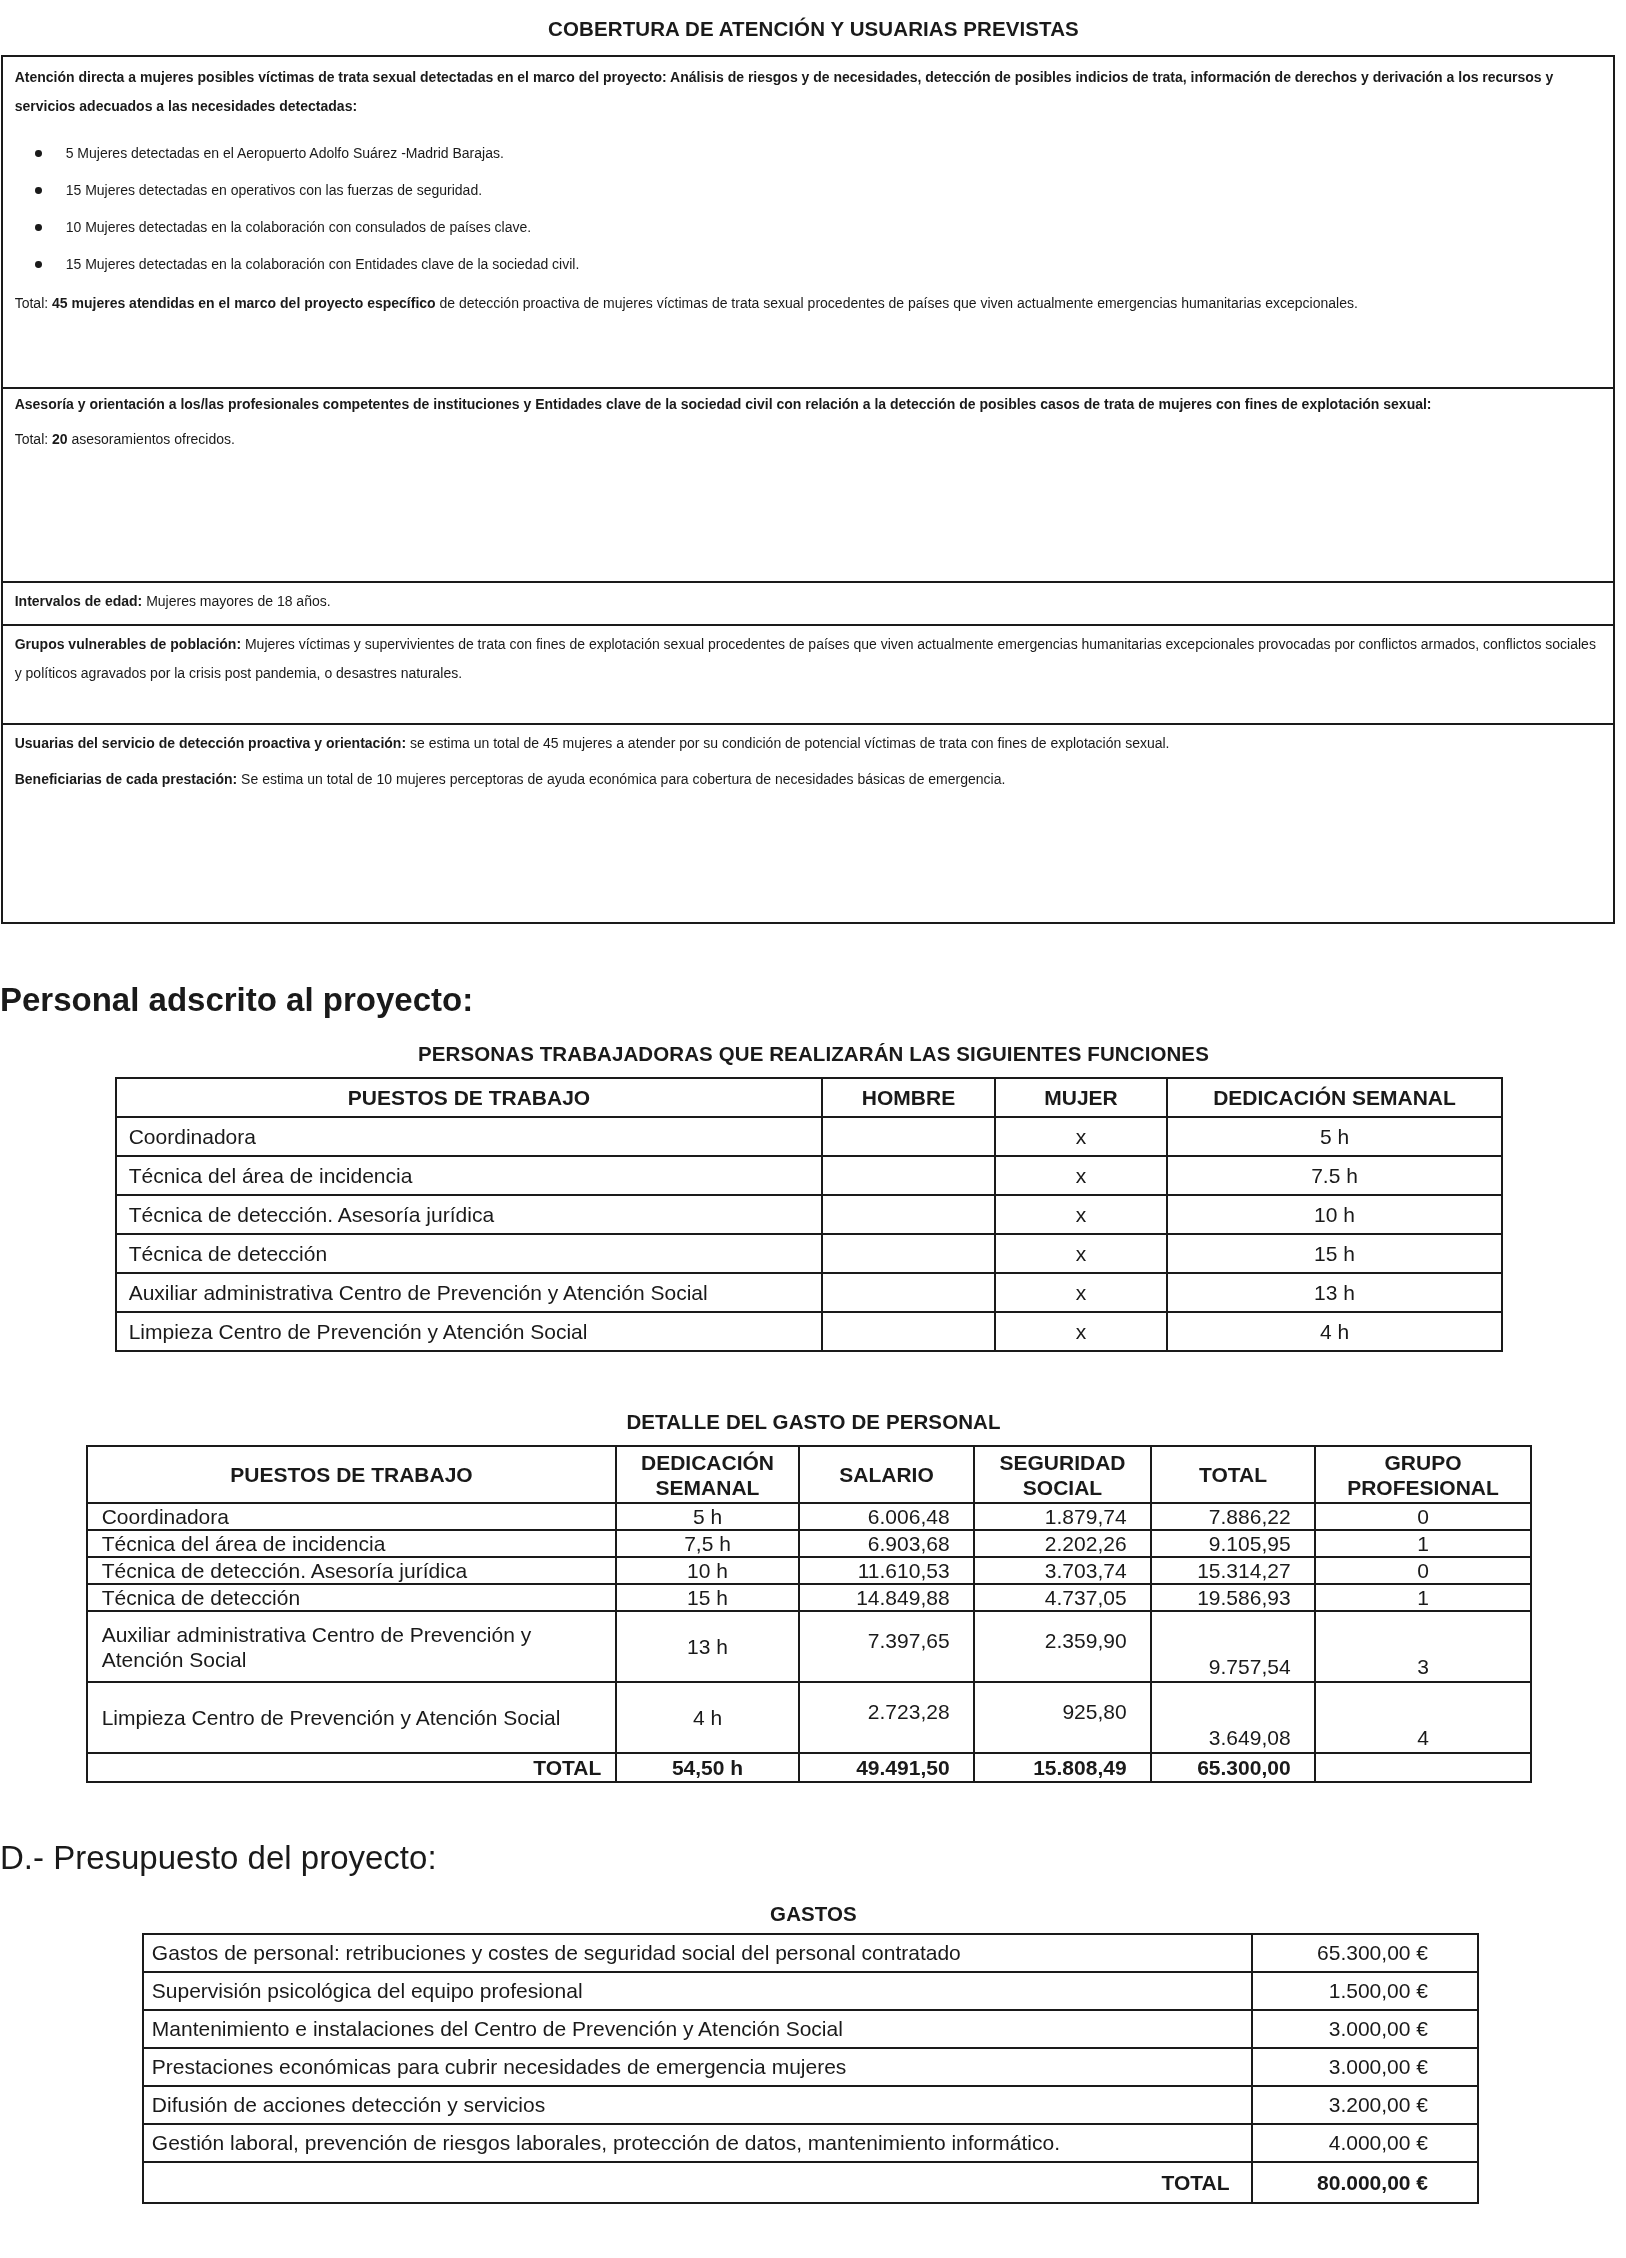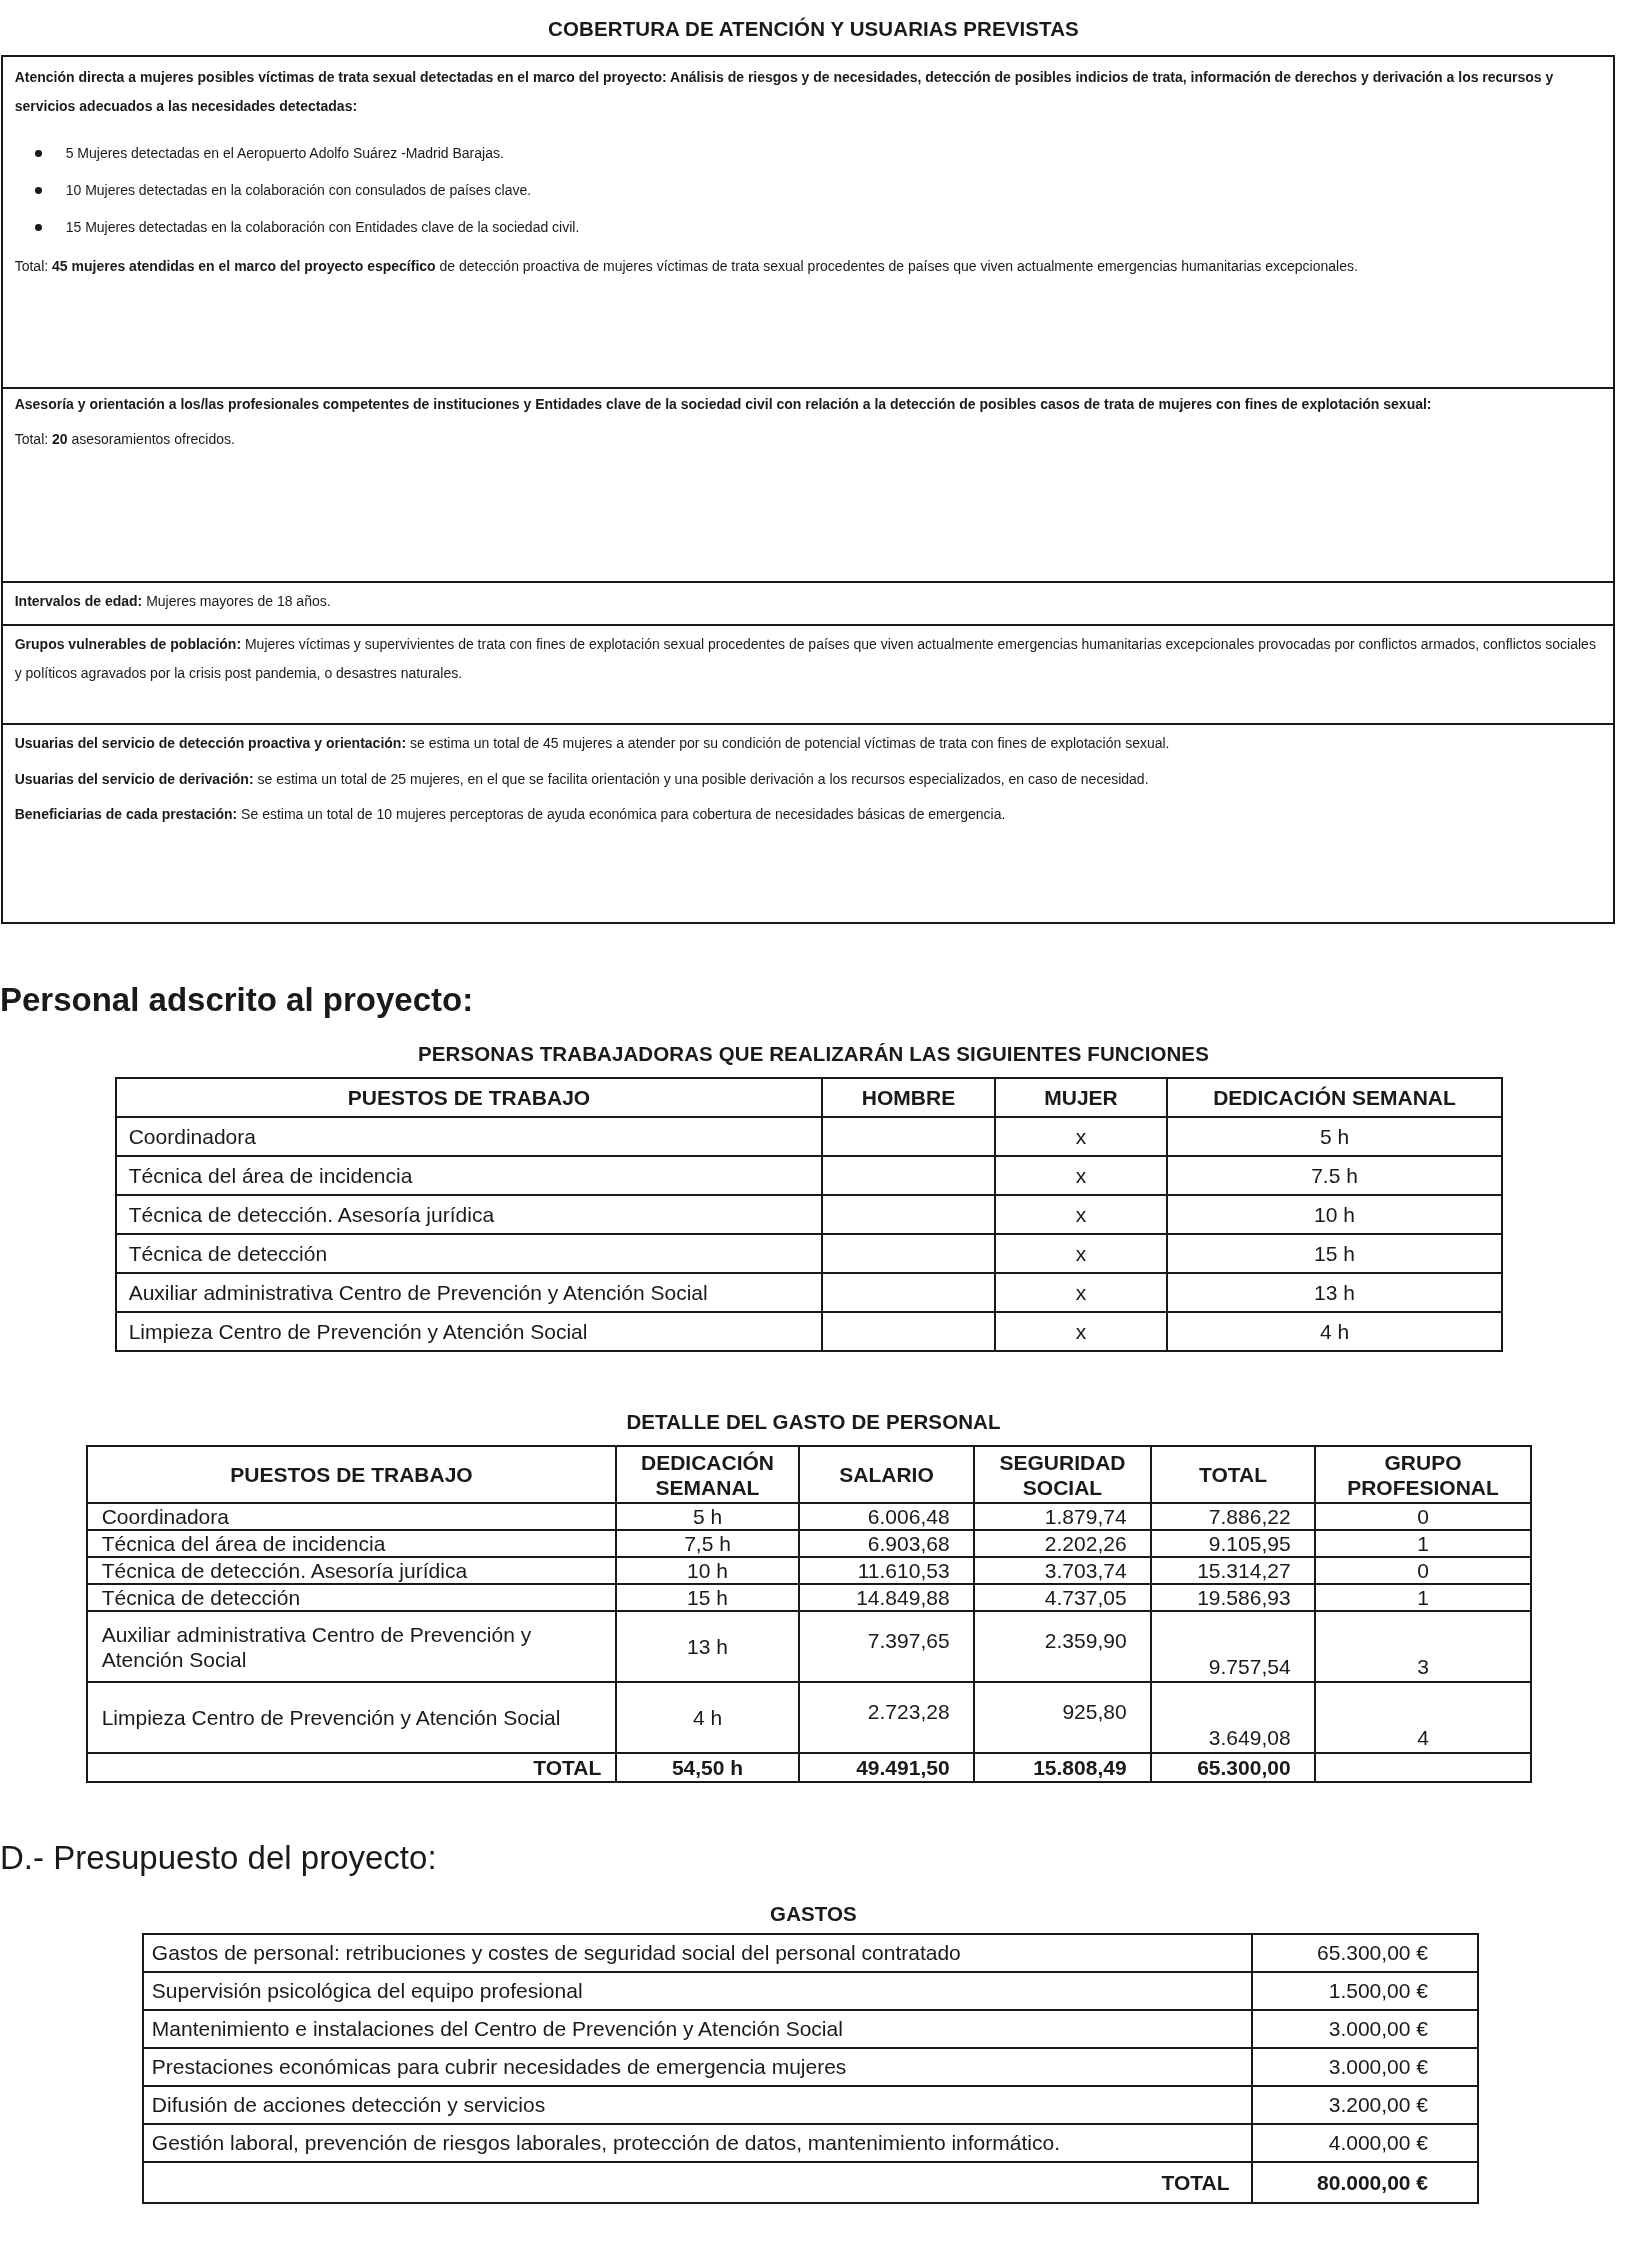--- a/index.html
+++ b/index.html
@@ -57,20 +57,21 @@
 <body>
 
 <div class="center-title" style="top:16.6px;">COBERTURA DE ATENCIÓN Y USUARIAS PREVISTAS</div>
 
 <div id="coverage">
 
   <div class="cov-sec" style="top:5.9px;">
     <p><b>Atención directa a mujeres posibles víctimas de trata sexual detectadas en el marco del proyecto: Análisis de riesgos y de necesidades, detección de posibles indicios de trata, información de derechos y derivación a los recursos y servicios adecuados a las necesidades detectadas:</b></p>
     <ul class="bul" style="margin-top:14px;">
       <li>5 Mujeres detectadas en el Aeropuerto Adolfo Suárez -Madrid Barajas.</li>
+      <li>15 Mujeres detectadas en operativos con las fuerzas de seguridad.</li>
       <li>10 Mujeres detectadas en la colaboración con consulados de países clave.</li>
       <li>15 Mujeres detectadas en la colaboración con Entidades clave de la sociedad civil.</li>
     </ul>
     <p style="margin-top:5.9px;"><span>Total: </span><b>45 mujeres atendidas en el marco del proyecto específico</b><span> de detección proactiva de mujeres víctimas de trata sexual procedentes de países que viven actualmente emergencias humanitarias excepcionales.</span></p>
   </div>
 
   <div class="cov-sec bordered" style="top:330px; height:197px; padding-top:1px;">
     <p><b>Asesoría y orientación a los/las profesionales competentes de instituciones y Entidades clave de la sociedad civil con relación a la detección de posibles casos de trata de mujeres con fines de explotación sexual:</b></p>
     <p style="margin-top:5.9px;"><span>Total: </span><b>20</b><span> asesoramientos ofrecidos.</span></p>
   </div>
@@ -78,21 +79,20 @@
   <div class="cov-sec bordered" style="top:524px; height:46px; padding-top:3.9px;">
     <p><b>Intervalos de edad:</b><span> Mujeres mayores de 18 años.</span></p>
   </div>
 
   <div class="cov-sec bordered" style="top:567px; height:102px; padding-top:3.9px;">
     <p><b>Grupos vulnerables de población:</b><span> Mujeres víctimas y supervivientes de trata con fines de explotación sexual procedentes de países que viven actualmente emergencias humanitarias excepcionales provocadas por conflictos armados, conflictos sociales y políticos agravados por la crisis post pandemia, o desastres naturales.</span></p>
   </div>
 
   <div class="cov-sec bordered" style="top:666px; padding-top:3.9px;">
     <p><b>Usuarias del servicio de detección proactiva y orientación:</b><span> se estima un total de 45 mujeres a atender por su condición de potencial víctimas de trata con fines de explotación sexual.</span></p>
-    <p style="margin-top:6.8px;"><b>Usuarias del servicio de derivación:</b><span> se estima un total de 25 mujeres, en el que se facilita orientación y una posible derivación a los recursos especializados, en caso de necesidad.</span></p>
     <p style="margin-top:6.8px;"><b>Beneficiarias de cada prestación:</b><span> Se estima un total de 10 mujeres perceptoras de ayuda económica para cobertura de necesidades básicas de emergencia.</span></p>
   </div>
 </div>
 
 <div class="h-big" style="top:980px; font-weight:bold;">Personal adscrito al proyecto:</div>
 
 <div class="center-title" style="top:1042px;">PERSONAS TRABAJADORAS QUE REALIZARÁN LAS SIGUIENTES FUNCIONES</div>
 
 <table id="t-staff">
   <colgroup>

